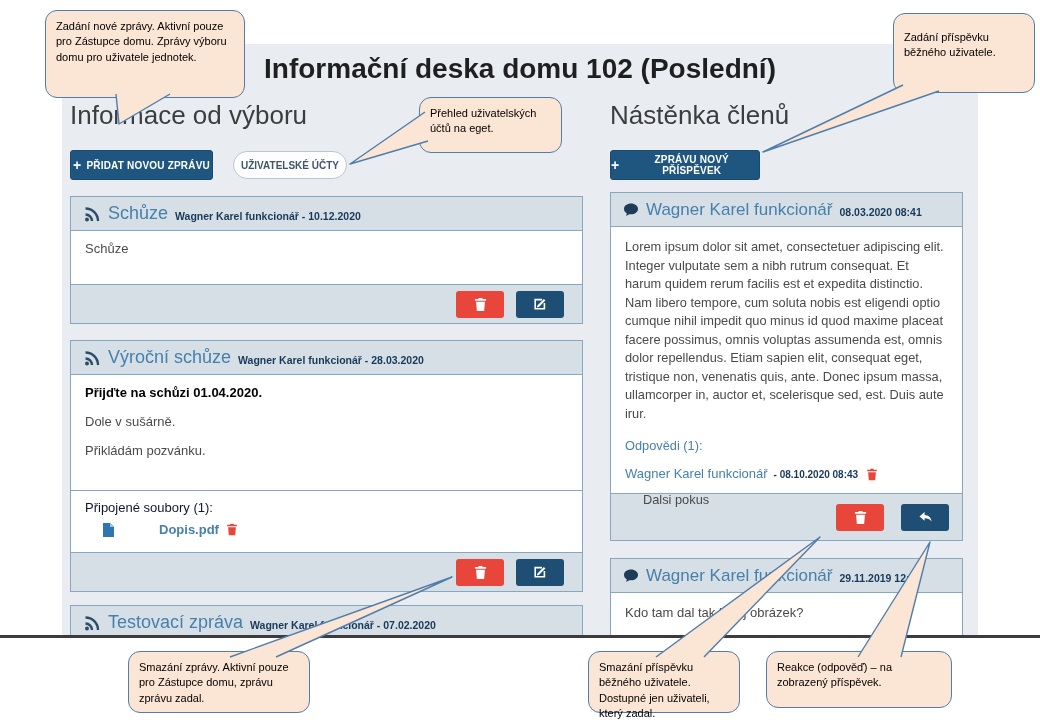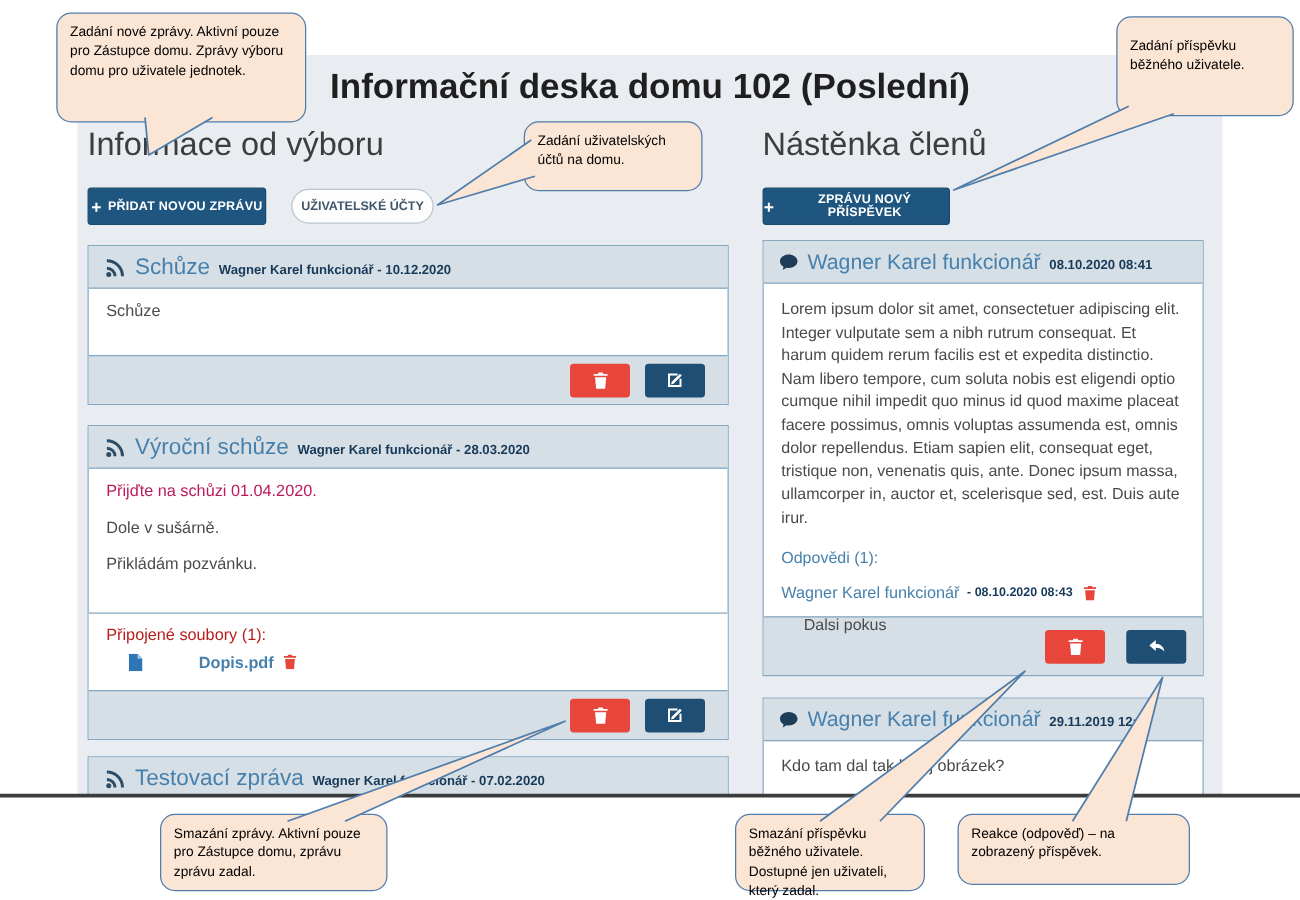--- a/index.html
+++ b/index.html
@@ -19,34 +19,34 @@
   .btn-add-post{width:150px;}
   .btn-outline{background:#fdfdfd;color:#3f566b;border:1px solid #b9c6cf;border-radius:14px;font-size:10px;font-weight:bold;height:28px;width:114px;display:flex;align-items:center;justify-content:center;font-family:inherit;cursor:pointer;padding:0;}
   .plus{font-size:14px;font-weight:bold;line-height:1;}
 
   .card{position:absolute;left:0;width:100%;border:1px solid #85a8c0;background:#fff;box-sizing:border-box;}
   .card-header{background:#d6dfe5;border-bottom:1px solid #85a8c0;height:33px;display:flex;align-items:center;padding:0 12px;gap:7px;}
   .card-title{color:#4780ad;font-size:18px;white-space:nowrap;}
   .card-meta{color:#17395a;font-size:10.5px;font-weight:bold;margin-top:4px;white-space:nowrap;}
   .card-body{padding:10px 14px;font-size:13px;color:#4a4a4a;box-sizing:border-box;}
   .card-body p{margin:0 0 14px 0;}
-  .body-strong{font-weight:normal;color:#be185d;}
+  .body-strong{font-weight:bold;color:#000000;}
   .card-footer{background:#d6dfe5;border-top:1px solid #85a8c0;display:flex;justify-content:flex-end;align-items:center;gap:12px;padding:0 18px 0 12px;}
   .icon-btn{width:48px;height:27px;border:none;border-radius:3px;display:flex;align-items:center;justify-content:center;cursor:pointer;padding:0;}
   .icon-btn.danger{background:#e8463a;}
   .icon-btn.navy{background:#1f4e74;}
 
   .msg-card-1{top:152px;}
   .msg-card-1 .card-body{height:53px;}
   .msg-card-1 .card-footer{height:38px;}
   .msg-card-2{top:296px;}
   .msg-card-2 .card-body{height:115px;}
   .msg-card-2 .card-footer{height:38px;}
   .attachments{border-top:1px solid #85a8c0;padding:9px 14px;height:62px;box-sizing:border-box;background:#fff;}
-  .attach-label{color:#b91c1c;font-size:13px;}
+  .attach-label{color:#0f172a;font-size:13px;}
   .attach-row{margin:7px 0 0 18px;display:flex;align-items:center;gap:5px;}
   .attach-link{color:#4780ad;font-size:13px;font-weight:bold;text-decoration:none;cursor:pointer;padding-left:40px;}
   .msg-card-3{top:561px;height:45px;}
 
   .post-card-1{top:148px;}
   .post-card-1 .card-body{height:266px;padding:11px 14px;font-size:12.8px;line-height:1.45;}
   .post-body-text{margin:0;}
   .replies-label{color:#4780ad;margin-top:7px;}
   .reply-line{display:flex;align-items:center;gap:6px;margin-top:9px;}
   .reply-author{color:#4780ad;font-size:13px;}
@@ -211,21 +211,21 @@
       </div>
 
       <div class="card post-card-1">
         <div class="card-header">
           <span class="ico">
               <svg width="16" height="16" viewBox="0 0 16 16">
                 <path fill="#1d3c58" d="M8 1.5C4.1 1.5 1 3.9 1 6.9c0 1.8 1.1 3.4 2.8 4.4L3.2 14l3.1-1.8c.55.1 1.1.16 1.7.16 3.9 0 7-2.4 7-5.4S11.9 1.5 8 1.5z"></path>
               </svg>
             </span>
           <span class="card-title" style="font-size:17px">Wagner Karel funkcionář</span>
-          <span class="card-meta">08.10.2020 08:41</span>
+          <span class="card-meta">08.03.2020 08:41</span>
         </div>
         <div class="card-body">
           <p class="post-body-text">Lorem ipsum dolor sit amet, consectetuer adipiscing elit. Integer vulputate sem a nibh rutrum consequat. Et harum quidem rerum facilis est et expedita distinctio. Nam libero tempore, cum soluta nobis est eligendi optio cumque nihil impedit quo minus id quod maxime placeat facere possimus, omnis voluptas assumenda est, omnis dolor repellendus. Etiam sapien elit, consequat eget, tristique non, venenatis quis, ante. Donec ipsum massa, ullamcorper in, auctor et, scelerisque sed, est. Duis aute irur.</p>
           <div class="replies-label">Odpovědi (1):</div>
           <div class="reply-line">
             <span class="reply-author">Wagner Karel funkcionář</span>
             <span class="reply-datetime">- 08.10.2020 08:43</span>
             <span class="mini-trash">
                 <svg width="12" height="13" viewBox="0 0 14 16">
                   <path fill="#e8463a" d="M5.2 1h3.6l.6 1.2H13v1.7H1V2.2h3.6L5.2 1z"></path>
@@ -268,21 +268,21 @@
           <p style="margin:0">Kdo tam dal tak blbej obrázek?</p>
         </div>
       </div>
     </div>
   </div>
 
   <div class="cut-line"></div>
 
   <div class="callout co-new-message">Zadání nové zprávy. Aktivní pouze pro Zástupce domu. Zprávy výboru domu pro uživatele jednotek.</div>
   <div class="callout co-new-post">Zadání příspěvku běžného uživatele.</div>
-  <div class="callout co-user-accounts">Zadání uživatelských účtů na domu.</div>
+  <div class="callout co-user-accounts">Přehled uživatelských účtů na eget.</div>
   <div class="callout co-delete-message">Smazání zprávy. Aktivní pouze pro Zástupce domu, zprávu zprávu zadal.</div>
   <div class="callout co-delete-post">Smazání příspěvku běžného uživatele.  Dostupné jen uživateli, který zadal.</div>
   <div class="callout co-reply">Reakce (odpověď) – na zobrazený příspěvek.</div>
 
   <svg class="tails">
     <path d="M116 94 L119 124 L170 94"></path>
     <path d="M903 85 L763 152 L939 91"></path>
     <path d="M425 112 L350 164 L428 141"></path>
     <path d="M230 657 L452 577 L276 657"></path>
     <path d="M656 657 L820 537 L704 657"></path>

